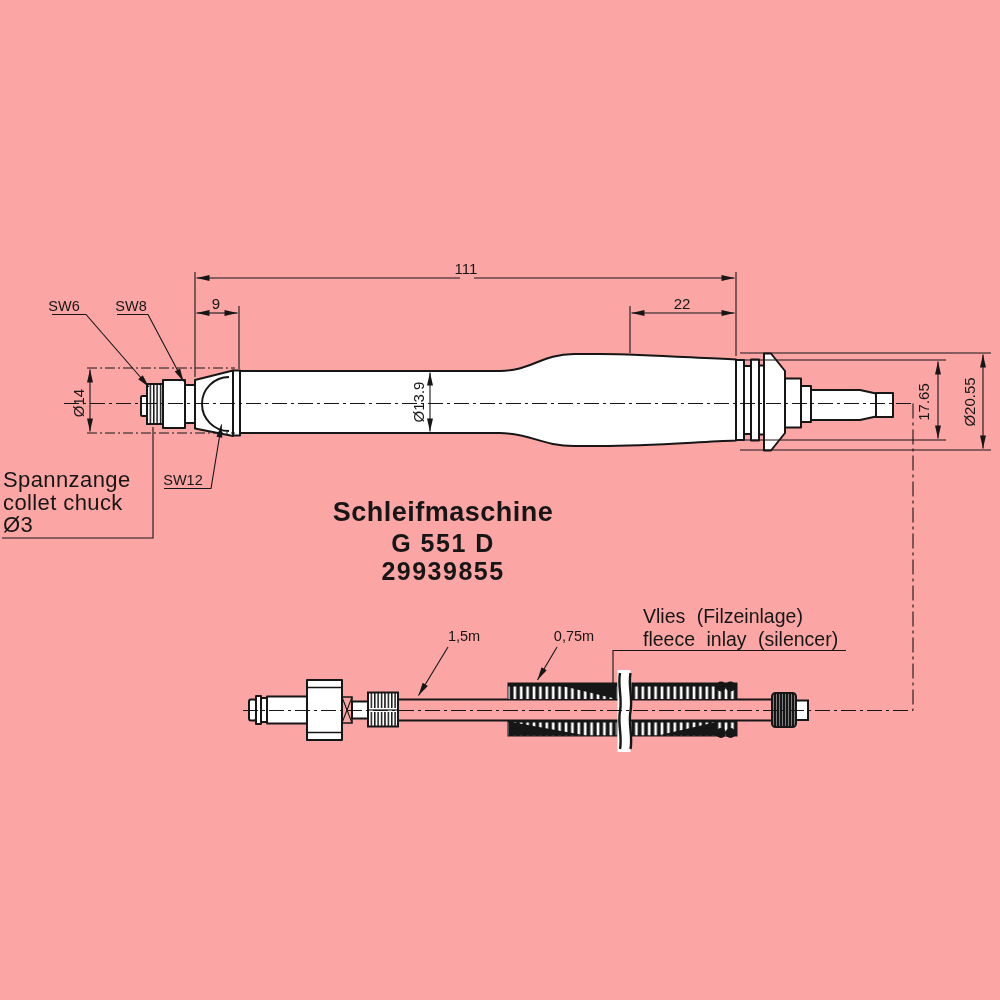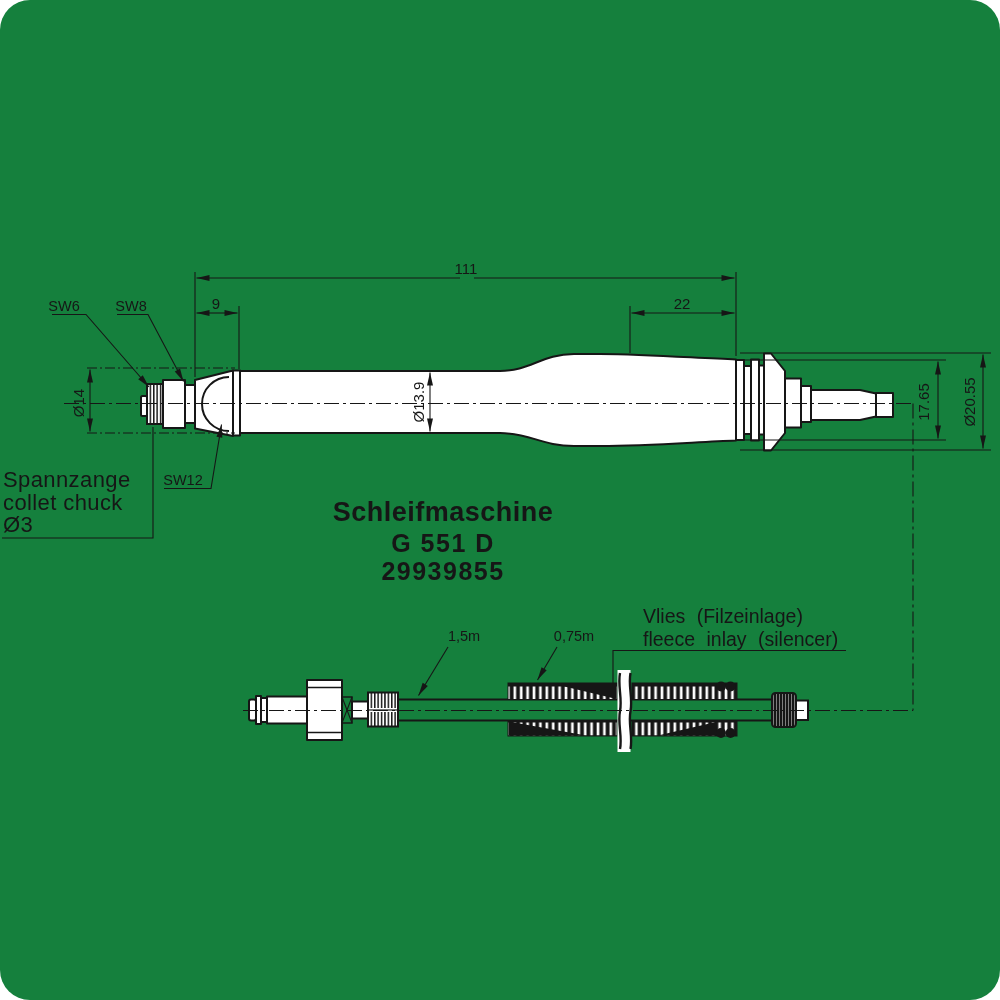--- a/index.html
+++ b/index.html
@@ -1,16 +1,16 @@
 <!DOCTYPE html>
 <html><head>
 <meta charset="utf-8">
 <style>
   html,body{margin:0;padding:0;background:#ffffff;}
-  #stage{width:1000px;height:1000px;position:relative;background:#15803d;border-radius:30px;}
+  #stage{width:1000px;height:1000px;position:relative;background:#fca5a5;}
   svg{display:block;}
   svg text{fill:#161616;font-family:"Liberation Sans","DejaVu Sans",sans-serif;}
   .dim{font-size:15px;}
   .sw{font-size:14.5px;}
   .note{font-size:22px;letter-spacing:0.4px;}
   .t1{font-size:27px;font-weight:bold;letter-spacing:0.5px;}
   .t2{font-size:25px;font-weight:bold;letter-spacing:1.5px;}
   .vl{font-size:19.5px;word-spacing:6px;}
   .hl{font-size:14.5px;}
   .o2{stroke:#161616;stroke-width:2;fill:#fff;stroke-linejoin:round;}

